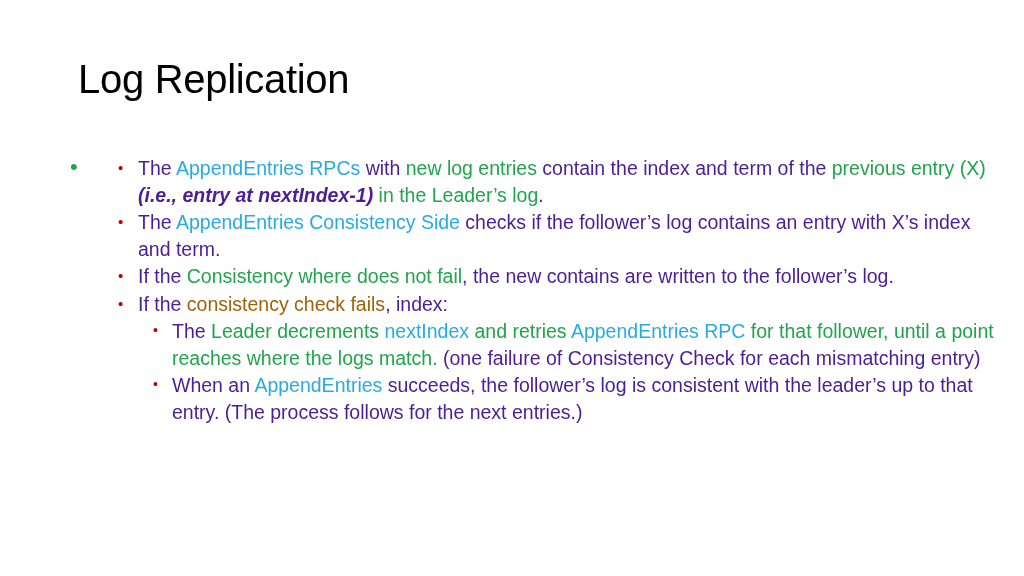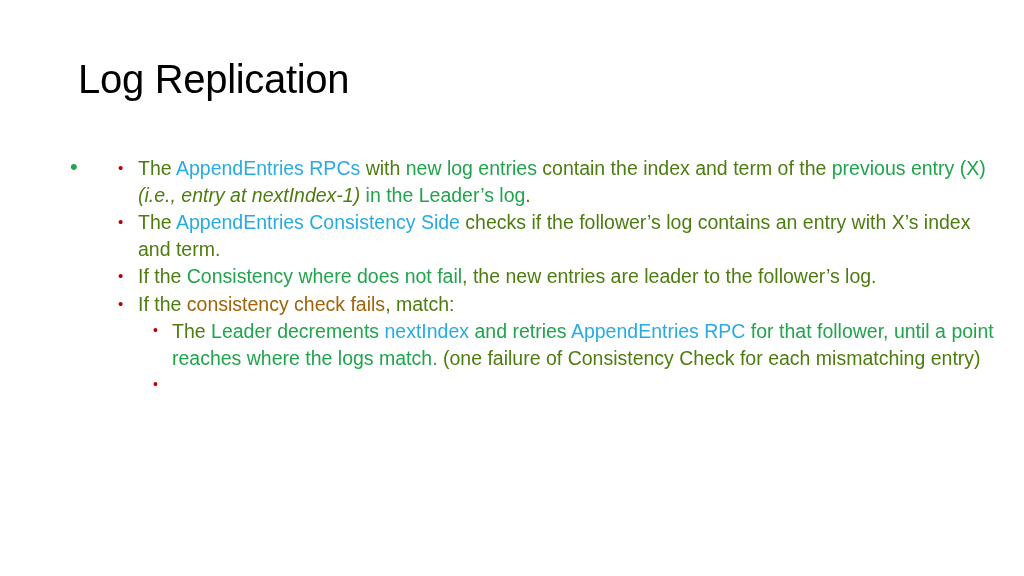--- a/index.html
+++ b/index.html
@@ -88,22 +88,22 @@
     top: -1px;
     color: #C00000;
     font-size: 14px;
     line-height: 27px;
   }
 
   .txt { display: inline; }
   .green { color: #20A44C; }
   .blue  { color: #29ABE2; }
   .red   { color: #a16207; }
-  .black { color: #4d7c0f; }
-  .bi    { font-weight: normal; font-style: italic; }
+  .black { color: #4c1d95; }
+  .bi    { font-weight: bold; font-style: italic; }
 </style>
 </head>
 <body>
 
 <div class="slide">
 
   <div class="slide-title">Log Replication</div>
 
   <div class="body-block">
 
@@ -116,31 +116,32 @@
       <span class="txt"><span class="black">The </span><span class="blue">AppendEntries RPCs</span><span class="black"> with </span><span class="green">new log entries</span><span class="black"> contain the index and term of the </span><span class="green">previous entry (X)</span><span class="black"> </span><span class="black bi">(i.e., entry at nextIndex-1)</span><span class="black"> </span><span class="green">in the Leader’s log</span><span class="black">.</span></span>
     </div>
 
     <div class="lvl2">
       <span class="marker">•</span>
       <span class="txt"><span class="black">The </span><span class="blue">AppendEntries Consistency Side</span><span class="black"> checks if the follower’s log contains an entry with X’s index and term.</span></span>
     </div>
 
     <div class="lvl2">
       <span class="marker">•</span>
-      <span class="txt"><span class="black">If the </span><span class="green">Consistency where does not fail</span><span class="black">, the new entries are leader to the follower’s log.</span></span>
+      <span class="txt"><span class="black">If the </span><span class="green">Consistency where does not fail</span><span class="black">, the new contains are written to the follower’s log.</span></span>
     </div>
 
     <div class="lvl2">
       <span class="marker">•</span>
-      <span class="txt"><span class="black">If the </span><span class="red">consistency check fails</span><span class="black">, match:</span></span>
+      <span class="txt"><span class="black">If the </span><span class="red">consistency check fails</span><span class="black">, index:</span></span>
     </div>
 
     <div class="lvl3">
       <span class="marker">•</span>
       <span class="txt"><span class="black">The </span><span class="green">Leader decrements </span><span class="blue">nextIndex</span><span class="green"> and retries </span><span class="blue">AppendEntries RPC</span><span class="green"> for that follower, until a point reaches where the logs match.</span><span class="black"> (one failure of Consistency Check for each mismatching entry)</span></span>
     </div>
 
     <div class="lvl3">
       <span class="marker">•</span>
+      <span class="txt"><span class="black"> When an </span><span class="blue">AppendEntries</span><span class="black"> succeeds, the follower’s log is consistent with the leader’s up to that entry. (The process follows for the next entries.)</span></span>
     </div>
 
   </div>
 </div>
 
 </body></html>

